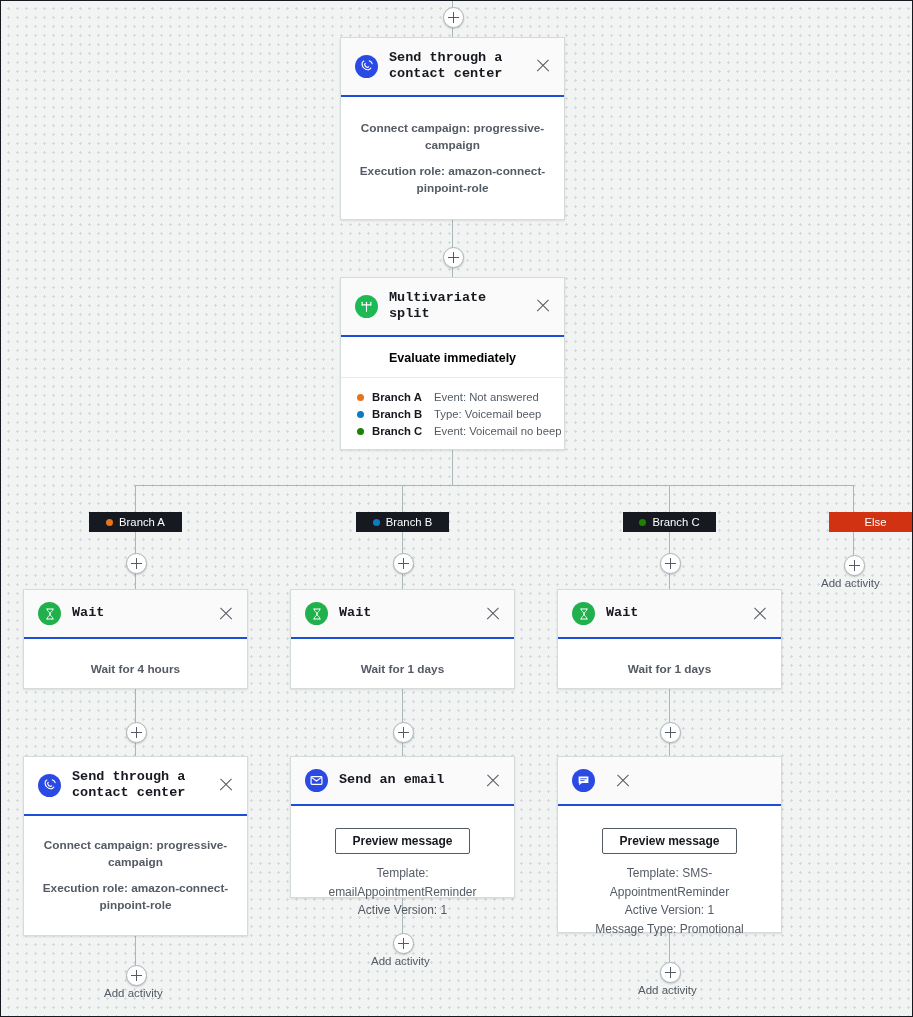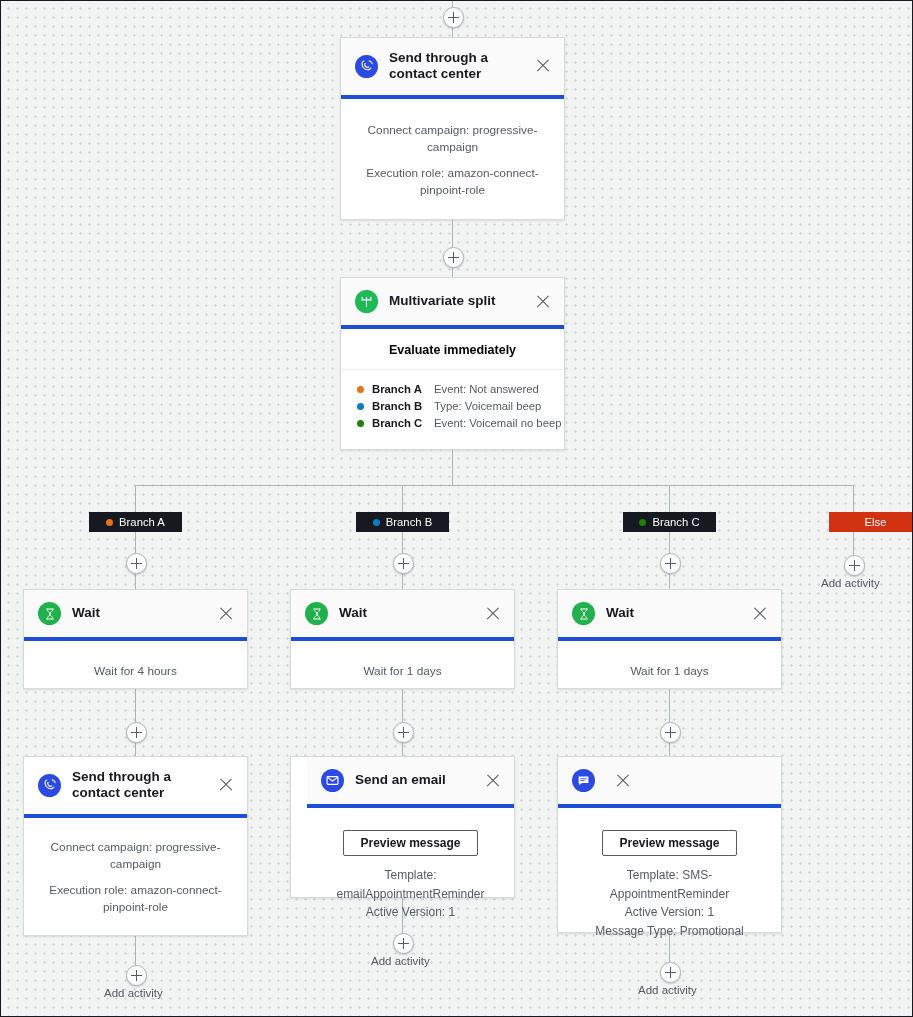--- a/index.html
+++ b/index.html
@@ -68,23 +68,24 @@
     border: 1px solid #d5dbdb;
     box-shadow: 0 1px 2px rgba(0,0,0,.10);
     box-sizing: border-box;
     z-index: 4;
   }
   .card-head {
     display: flex;
     align-items: center;
     padding: 12px 12px 12px 14px;
     background: #fafafa;
-    border-bottom: 4px solid #1d4ed8;
+    border-bottom: 2px solid #1d4ed8;
     box-sizing: border-box;
     min-height: 48px;
+    font-family: Liberation Mono, monospace;
   }
   .card-head.plain { background: #ffffff; }
   .card-icon {
     width: 23px;
     height: 23px;
     border-radius: 50%;
     flex: 0 0 23px;
     margin-right: 11px;
     display: flex;
     align-items: center;
@@ -120,20 +121,21 @@
 
   .card-body {
     padding: 16px 14px 18px;
     text-align: center;
   }
   .body-line {
     font-size: 11.8px;
     color: #545b64;
     line-height: 1.45;
     margin: 0 0 9px;
+    font-weight: bold;
   }
   .body-line:last-child { margin-bottom: 0; }
 
   .eval-title {
     font-size: 12.5px;
     font-weight: bold;
     color: #000000;
     text-align: center;
     padding: 14px 10px 12px;
   }
@@ -351,21 +353,21 @@
       </span>
       <span class="card-title">Send through a contact center</span>
       <span class="card-close"></span>
     </div>
     <div class="card-body" style="padding-top:21px;">
       <p class="body-line">Connect campaign: progressive-campaign</p>
       <p class="body-line">Execution role: amazon-connect-pinpoint-role</p>
     </div>
   </div>
 
-  <div class="card" style="left:289px; top:755px; width:225px; height:142px;padding-left:16px;">
+  <div class="card" style="left:289px; top:755px; width:225px; height:142px;">
     <div class="card-head">
       <span class="card-icon" style="background:#2b4ae4">
         <svg width="13" height="13" viewBox="0 0 24 24" fill="none" stroke="#ffffff" stroke-width="2.2" stroke-linejoin="round">
           <rect x="2" y="5" width="20" height="14" rx="1.5"></rect>
           <path d="M2.8 6.2 12 13l9.2-6.8"></path>
         </svg>
       </span>
       <span class="card-title">Send an email</span>
       <span class="card-close"></span>
     </div>

